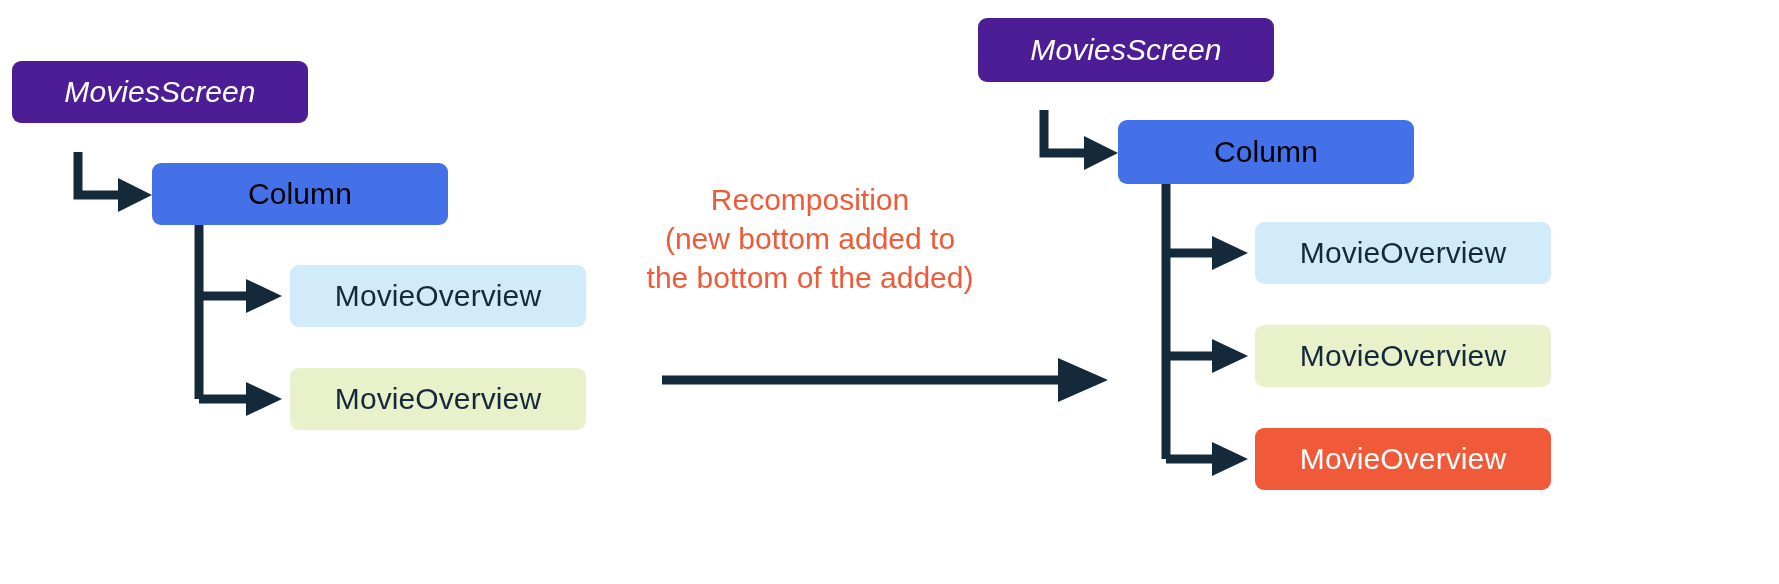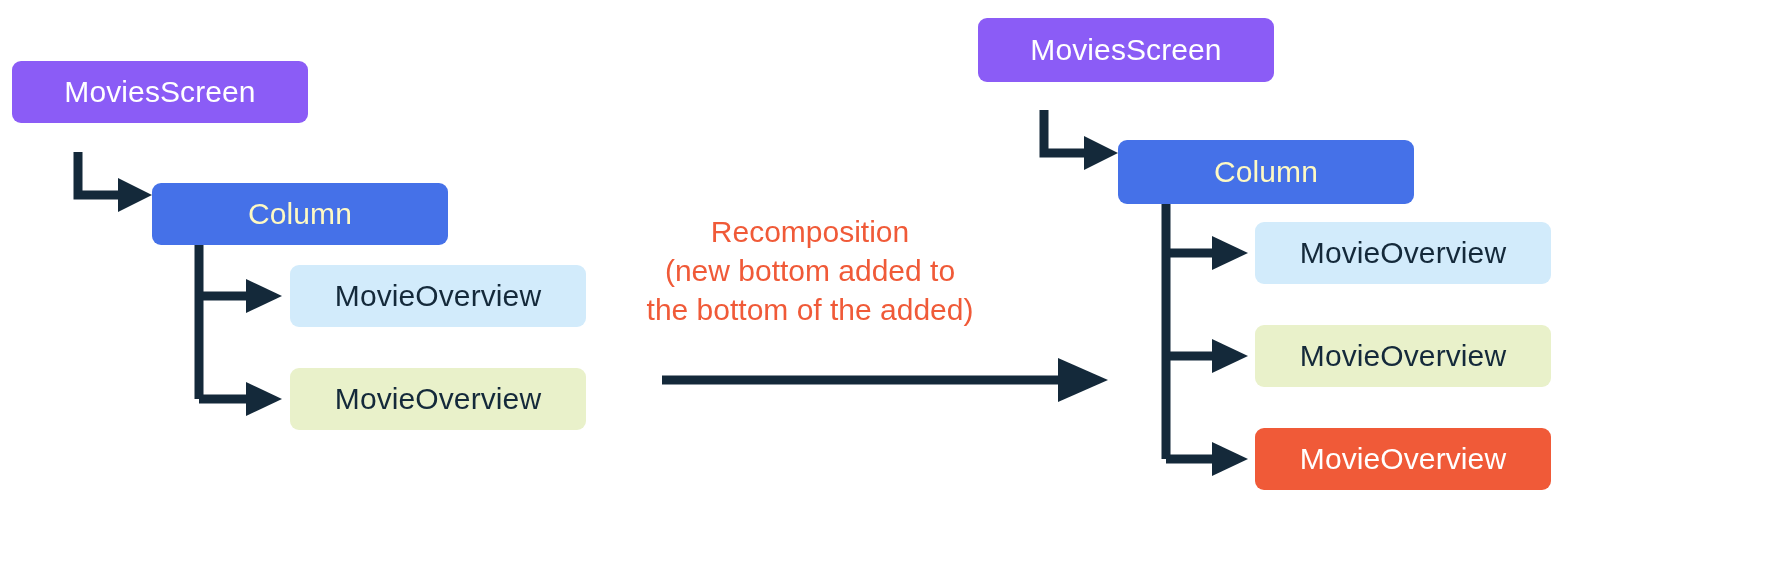--- a/index.html
+++ b/index.html
@@ -26,27 +26,27 @@
     display: flex;
     align-items: center;
     justify-content: center;
     border-radius: 9px;
     font-family: "Liberation Sans", sans-serif;
     letter-spacing: 0.1px;
     white-space: nowrap;
     user-select: none;
   }
   .node-green {
-    background: #8b5cf6;
+    background: #4c1d95;
     color: #ffffff;
+    font-style: italic;
   }
   .node-blue {
     background: #4571e8;
-    color: #fef9c3;
-    margin-top: 20px;
+    color: #000000;
   }
   .node-lightblue {
     background: #d2ebfb;
     color: #14293a;
   }
   .node-lightyellow {
     background: #e9f1ca;
     color: #14293a;
   }
   .node-orange {
@@ -108,21 +108,21 @@
   </svg>
 
   <div class="node node-green" style="left:12px; top:61px; width:296px; height:62px; font-size:30px;">MoviesScreen</div>
 
   <div class="node node-blue" style="left:152px; top:163px; width:296px; height:62px; font-size:30px;">Column</div>
 
   <div class="node node-lightblue" style="left:290px; top:265px; width:296px; height:62px; font-size:30px;">MovieOverview</div>
 
   <div class="node node-lightyellow" style="left:290px; top:368px; width:296px; height:62px; font-size:30px;">MovieOverview</div>
 
-  <div class="center-label" style="left:560px; top:212px; width:500px;">
+  <div class="center-label" style="left:560px; top:180px; width:500px;">
     <div>Recomposition</div>
     <div>(new bottom added to</div>
     <div>the bottom of the added)</div>
   </div>
 
   <div class="node node-green" style="left:978px; top:18px; width:296px; height:64px; font-size:30px;">MoviesScreen</div>
 
   <div class="node node-blue" style="left:1118px; top:120px; width:296px; height:64px; font-size:30px;">Column</div>
 
   <div class="node node-lightblue" style="left:1255px; top:222px; width:296px; height:62px; font-size:30px;">MovieOverview</div>

